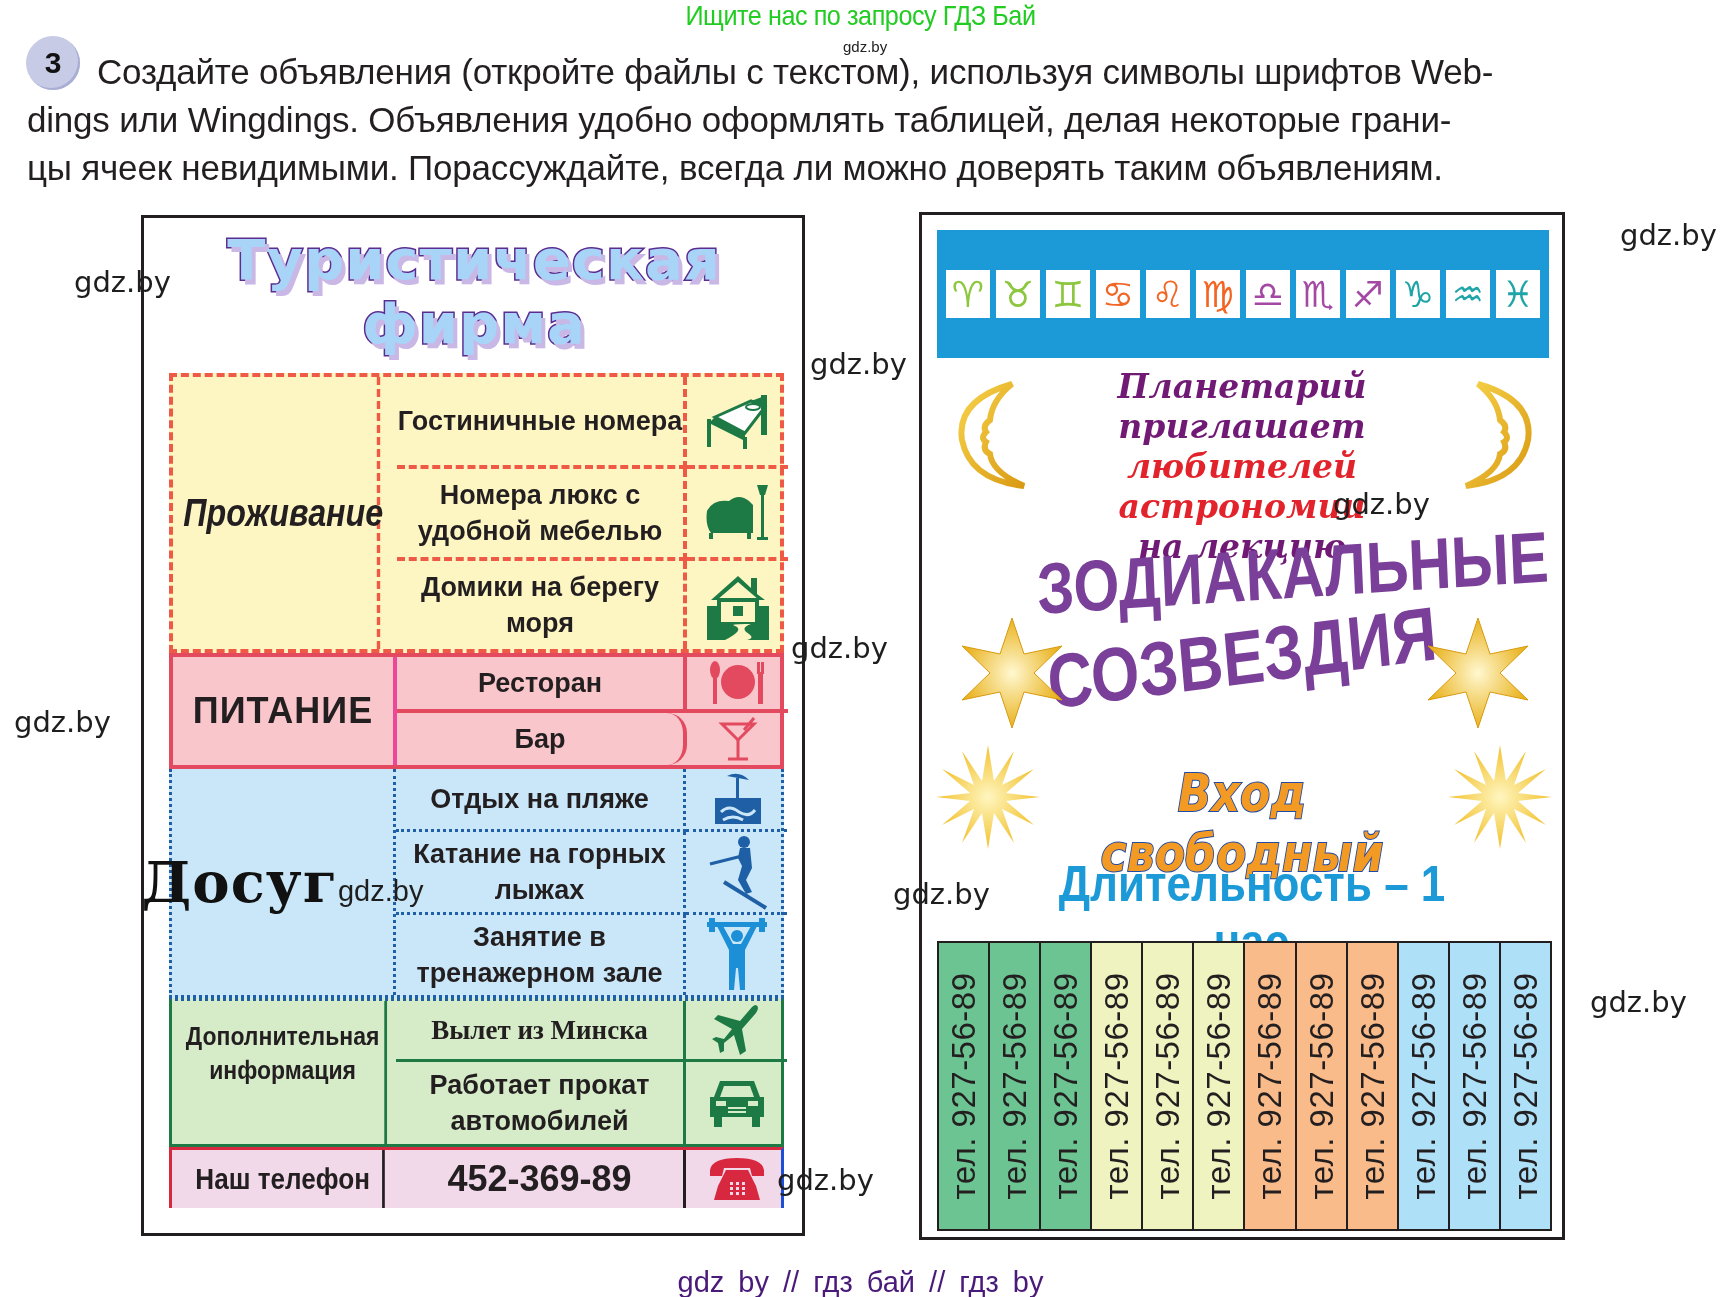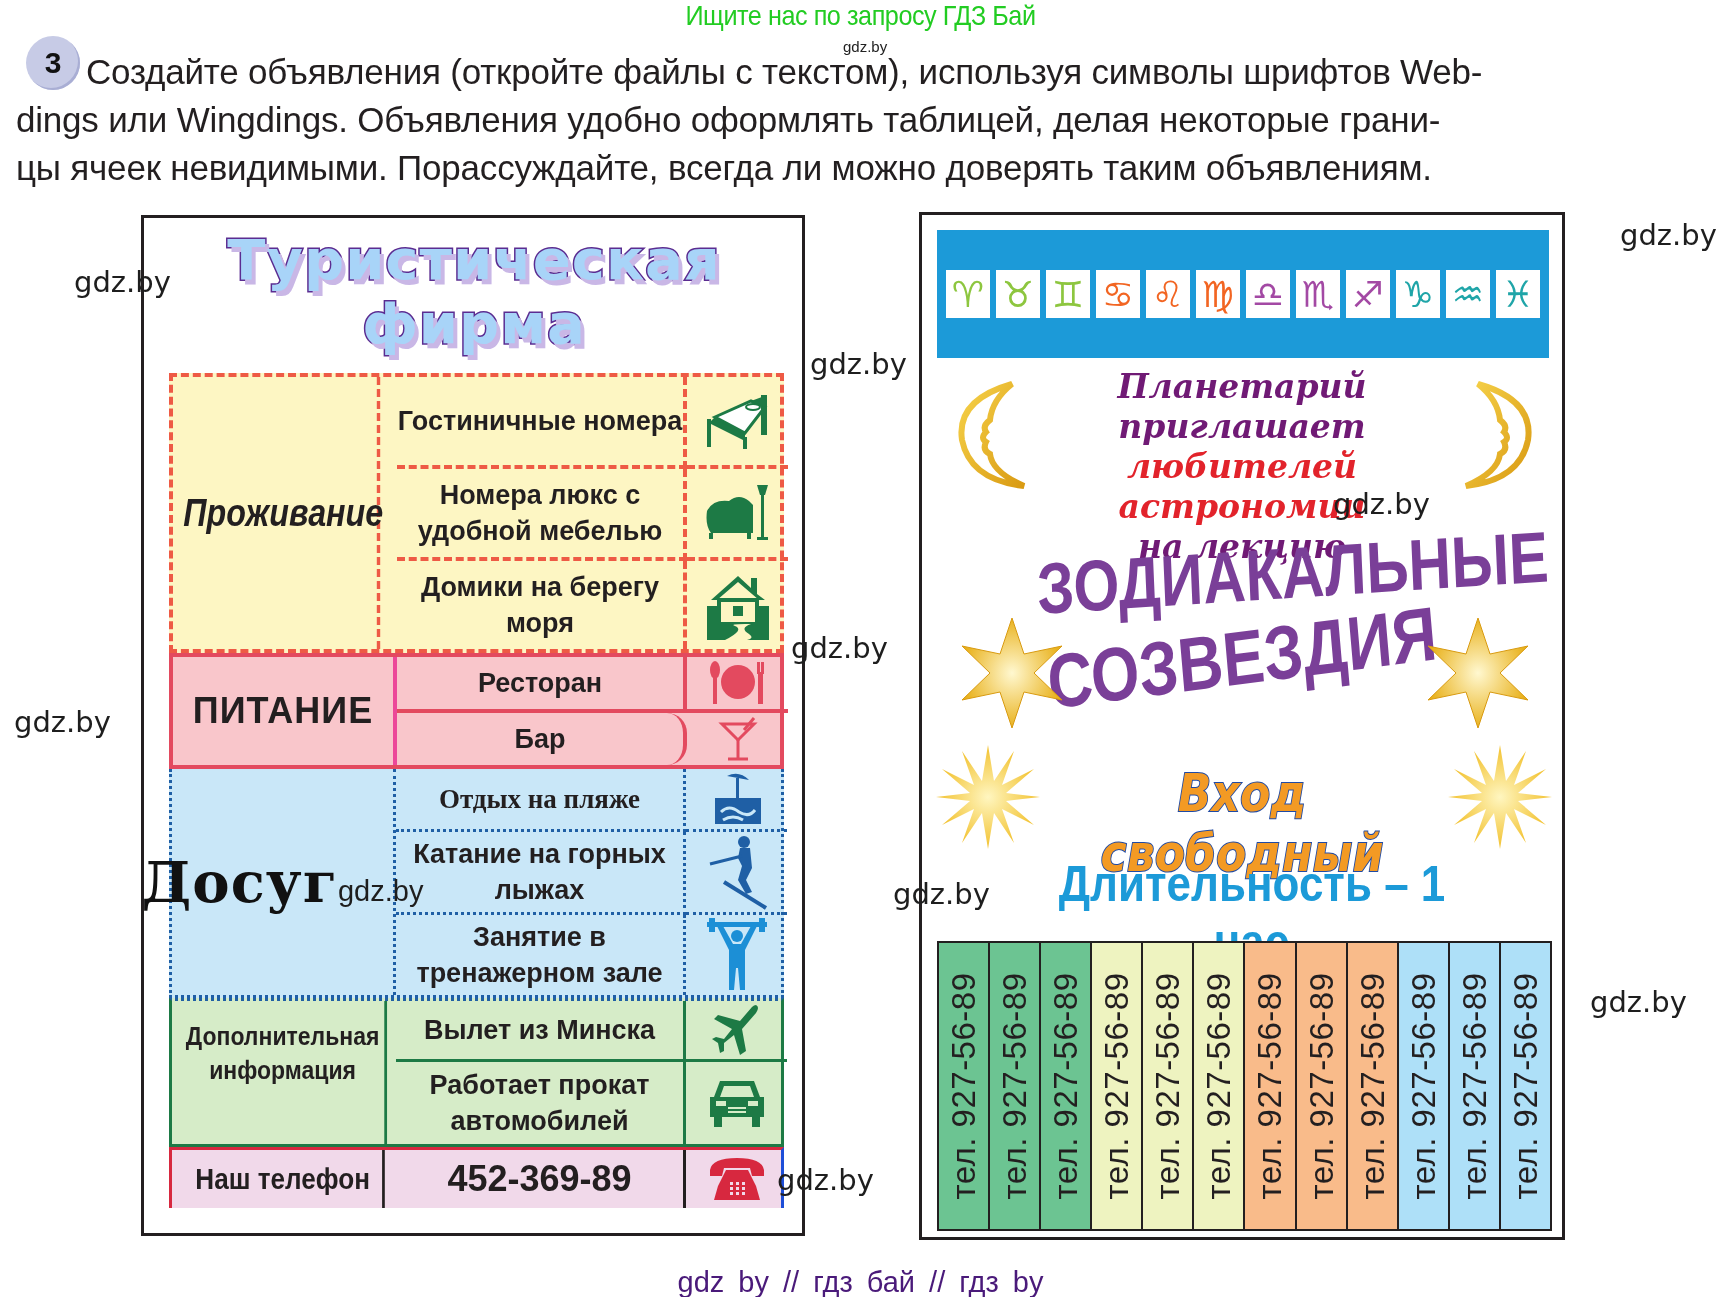--- a/index.html
+++ b/index.html
@@ -9,21 +9,21 @@
   .abs { position: absolute; }
 
   
   .search-hint { left: 0; width: 1721px; top: 0; text-align: center; font-size: 28px;
                  color: #22cc22; font-family: "Liberation Sans", sans-serif; letter-spacing: -0.5px;
                  transform: scaleX(0.9); }
   .task-num { left: 26px; top: 36px; width: 54px; height: 54px; border-radius: 50%;
               background: #c7cbe6; box-shadow: inset -2px -2px 0 #a9aed4;
               font: bold 30px "Liberation Sans", sans-serif; text-align: center; line-height: 54px; color: #111; }
   .wm-small { left: 843px; top: 38px; font-size: 15px; color: #222; }
-  .task-text { left: 16px; top: 48px; width: 1660px; font-size: 35px; line-height: 48px; color: #231f20;
+  .task-text { left: 27px; top: 48px; width: 1660px; font-size: 35px; line-height: 48px; color: #231f20;
                letter-spacing: -0.2px; }
   .task-text .indent { display: inline-block; width: 70px; }
 
   
   .wm { font-size: 29px; color: #1e1e1e; font-family: "DejaVu Sans", sans-serif; }
 
   
   .flyer-left { left: 141px; top: 215px; width: 664px; height: 1021px; border: 3px solid #231f20; box-sizing: border-box; background: #fff; }
   .lt-title { position: absolute; left: 20px; top: 10px; width: 620px; text-align: center;
               font: bold 56px/64px "DejaVu Sans", sans-serif; color: #a8d4f8; letter-spacing: 1px;
@@ -47,28 +47,28 @@
   .g-food .c2 { height: 52px; border-right: 4px solid #e34a5f; border-bottom: 4px solid #e34a5f; }
   .g-food .c3 { border-bottom: 4px solid #e34a5f; }
   .g-food .last { border-bottom: none; border-radius: 20px; }
 
   .g-fun { background: #c9e7f8; border: 3px solid #1f5fa5; border-style: dotted; border-top: none; }
   .g-fun .c1 { grid-row: span 3; border-right: 3px dotted #1f5fa5; flex-direction: row; }
   .g-fun .c1 .big { font: bold 56px "DejaVu Serif", serif; letter-spacing: 1px; color: #111; }
   .g-fun .c1 .sub { font-size: 29px; margin-top: 18px; color: #1e1e1e; }
   .g-fun .c2 { height: 80px; border-right: 3px dotted #1f5fa5; border-bottom: 3px dotted #1f5fa5; }
   .g-fun .c3 { border-bottom: 3px dotted #1f5fa5; }
-  .g-fun .first-row { height: 60px; font-family: Liberation Serif, serif; }
+  .g-fun .first-row { height: 60px; }
   .g-fun .last { border-bottom: none; }
 
   .g-add { background: #d6ecc8; border: 3px solid #1d7a45; border-top: 3px dotted #1f5fa5; }
   .g-add .c1 { grid-row: span 2; border-right: 3px solid #1d7a45; font: bold 25px/34px "Liberation Sans", sans-serif; transform: scaleX(0.92); padding-bottom: 40px; }
   .g-add .c2 { border-right: 3px solid #1d7a45; border-bottom: 3px solid #1d7a45; }
   .g-add .c3 { border-bottom: 3px solid #1d7a45; }
-  .g-add .r1 { height: 58px; }
+  .g-add .r1 { height: 58px; font-family: Liberation Serif, serif; }
   .g-add .r2 { height: 82px; border-bottom: none; }
 
   .g-tel { background: #f1d9ea; border-left: 3px solid #d7283f; border-right: 3px solid #1d4ed8; border-top: 3px solid #d7283f; }
   .g-tel .c1 { height: 58px; border-right: 3px solid #231f20; font: bold 29px "Liberation Sans", sans-serif; transform: scaleX(0.9); }
   .g-tel .c2 { height: 58px; border-right: 3px solid #231f20; font: bold 36px "Liberation Sans", sans-serif; }
 
   
   .flyer-right { left: 919px; top: 212px; width: 646px; height: 1028px; border: 3px solid #231f20; box-sizing: border-box; background: #fff; }
   .zodiac-bar { position: absolute; left: 15px; top: 15px; width: 612px; height: 128px; background: #1c9ad8; display: flex; align-items: center; justify-content: center; gap: 6px; }
   .zsign { width: 44px; height: 48px; background: #fff; display: flex; align-items: center; justify-content: center; font: 36px "DejaVu Sans", sans-serif; }

